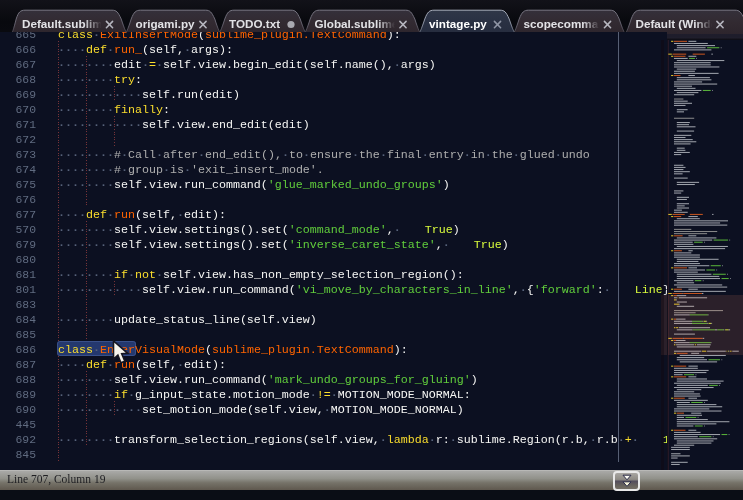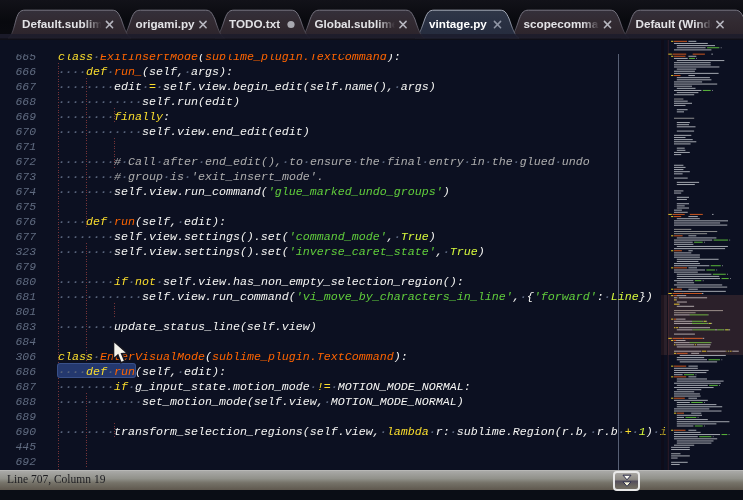--- a/index.html
+++ b/index.html
@@ -1,25 +1,25 @@
 <!DOCTYPE html>
 <html><head><meta charset="utf-8"><style>
 * { margin:0; padding:0; box-sizing:border-box; }
 html,body { width:743px; height:500px; overflow:hidden; background:#0C1021; }
 body { position:relative; font-family:"Liberation Mono", monospace; }
 .tabbar { position:absolute; left:0; top:0; width:743px; height:40px; background:linear-gradient(#121219,#08090e 55%,#0a0b11); }
 .tabstrip { position:absolute; left:0; top:34px; width:743px; height:6px; background:#15151f; }
 .tabsvg { position:absolute; left:0; top:0; }
-.editor { position:absolute; left:0; top:54px; width:667px; height:430px; overflow:hidden; background:#0C1021;font-style:italic; }
+.editor { position:absolute; left:0; top:32px; width:667px; height:430px; overflow:hidden; background:#0C1021; }
 .gut { position:absolute; left:0; top:-4.5px; width:36px; text-align:right; font-size:11.4px; line-height:15px; color:#606b80; }
 .gl { height:15px; }
 .codewrap { position:absolute; left:58px; top:-4.5px; width:609px; overflow:hidden; }
 .cl { height:15px; font-size:11.665px; line-height:15px; color:#F6F6F4; white-space:pre; }
 .k { color:#FBDE2D; } .e { color:#FF6400; } .s { color:#61CE3C; }
-.c { color:#AEAEAE; } .n { color:#D8FA3C; } .w { color:#57627a; font-weight:bold; }
+.c { color:#AEAEAE; } .n { color:#D8FA3C;margin-left:24px; } .w { color:#57627a; font-weight:bold; }
 .ig { position:absolute; width:1px; background:repeating-linear-gradient(to bottom, rgba(138,58,60,0.85) 0 1px, rgba(30,25,40,0.15) 1px 2.6px); }
 .ruler { position:absolute; left:618px; top:0; width:1px; height:430px; background:rgba(150,160,185,0.55); }
 .sel { position:absolute; left:57px; top:308.5px; width:79px; height:15px; background:#24386e; border-radius:3px; box-shadow:inset 0 0 0 1px rgba(120,150,220,0.25); }
 .viewport { position:absolute; left:661px; top:294.5px; width:82px; height:60px; background:rgba(255,150,110,0.13); }
 .mmsep { position:absolute; left:666.5px; top:40px; width:1.5px; height:430px; background:#14111c; }
 .mmsep2 { position:absolute; left:660.5px; top:40px; width:3.5px; height:430px; background:rgba(18,9,16,0.45); }
 .mmguide { position:absolute; left:668px; top:40px; width:1px; height:430px; background:rgba(158,62,62,0.18); }
 .status { position:absolute; left:0; top:470px; width:743px; height:20px; background:linear-gradient(#a9a9a7,#91918a 40%,#767369 62%,#5f584e 100%); border-top:1px solid #b8b8b6; }
 .stext { position:absolute; left:7px; top:473px; font-family:Liberation Serif, serif; font-size:11.5px; color:#1e1e22; }
 .bstrip { position:absolute; left:0; top:490px; width:743px; height:10px; background:#0a0d15; }
@@ -133,60 +133,62 @@
 <div class="gl">668</div>
 <div class="gl">669</div>
 <div class="gl">670</div>
 <div class="gl">671</div>
 <div class="gl">672</div>
 <div class="gl">673</div>
 <div class="gl">674</div>
 <div class="gl">675</div>
 <div class="gl">676</div>
 <div class="gl">677</div>
-<div class="gl">323</div>
+<div class="gl">570</div>
 <div class="gl">679</div>
 <div class="gl">680</div>
 <div class="gl">681</div>
 <div class="gl">801</div>
 <div class="gl">683</div>
 <div class="gl">684</div>
-<div class="gl">306</div>
+<div class="gl">685</div>
 <div class="gl">686</div>
 <div class="gl">687</div>
 <div class="gl">688</div>
 <div class="gl">689</div>
 <div class="gl">690</div>
 <div class="gl">445</div>
 <div class="gl">692</div>
 <div class="gl">845</div>
 </div>
 <div class="codewrap">
 <div class="cl"><span class="k">class</span><span class="w">·</span><span class="e">ExitInsertMode</span>(<span class="e">sublime_plugin.TextCommand</span>):</div>
 <div class="cl"><span class="w">····</span><span class="k">def</span><span class="w">·</span><span class="e">run_</span>(self,<span class="w">·</span>args):</div>
 <div class="cl"><span class="w">········</span>edit<span class="w">·</span><span class="k">=</span><span class="w">·</span>self.view.begin_edit(self.name(),<span class="w">·</span>args)</div>
+<div class="cl"><span class="w">········</span><span class="k">try</span>:</div>
 <div class="cl"><span class="w">············</span>self.run(edit)</div>
 <div class="cl"><span class="w">········</span><span class="k">finally</span>:</div>
 <div class="cl"><span class="w">············</span>self.view.end_edit(edit)</div>
 <div class="cl"></div>
 <div class="cl"><span class="w">········</span><span class="c">#</span><span class="w">·</span><span class="c">Call</span><span class="w">·</span><span class="c">after</span><span class="w">·</span><span class="c">end_edit(),</span><span class="w">·</span><span class="c">to</span><span class="w">·</span><span class="c">ensure</span><span class="w">·</span><span class="c">the</span><span class="w">·</span><span class="c">final</span><span class="w">·</span><span class="c">entry</span><span class="w">·</span><span class="c">in</span><span class="w">·</span><span class="c">the</span><span class="w">·</span><span class="c">glued</span><span class="w">·</span><span class="c">undo</span></div>
 <div class="cl"><span class="w">········</span><span class="c">#</span><span class="w">·</span><span class="c">group</span><span class="w">·</span><span class="c">is</span><span class="w">·</span><span class="c">'exit_insert_mode'.</span></div>
 <div class="cl"><span class="w">········</span>self.view.run_command(<span class="s">'glue_marked_undo_groups'</span>)</div>
 <div class="cl"></div>
 <div class="cl"><span class="w">····</span><span class="k">def</span><span class="w">·</span><span class="e">run</span>(self,<span class="w">·</span>edit):</div>
 <div class="cl"><span class="w">········</span>self.view.settings().set(<span class="s">'command_mode'</span>,<span class="w">·</span><span class="n">True</span>)</div>
 <div class="cl"><span class="w">········</span>self.view.settings().set(<span class="s">'inverse_caret_state'</span>,<span class="w">·</span><span class="n">True</span>)</div>
 <div class="cl"></div>
 <div class="cl"><span class="w">········</span><span class="k">if</span><span class="w">·</span><span class="k">not</span><span class="w">·</span>self.view.has_non_empty_selection_region():</div>
 <div class="cl"><span class="w">············</span>self.view.run_command(<span class="s">'vi_move_by_characters_in_line'</span>,<span class="w">·</span>{<span class="s">'forward'</span>:<span class="w">·</span><span class="n">Line</span>})</div>
 <div class="cl"></div>
 <div class="cl"><span class="w">········</span>update_status_line(self.view)</div>
 <div class="cl"></div>
 <div class="cl"><span class="k">class</span><span class="w">·</span><span class="e">EnterVisualMode</span>(<span class="e">sublime_plugin.TextCommand</span>):</div>
 <div class="cl"><span class="w">····</span><span class="k">def</span><span class="w">·</span><span class="e">run</span>(self,<span class="w">·</span>edit):</div>
+<div class="cl"><span class="w">········</span>self.view.run_command(<span class="s">'mark_undo_groups_for_gluing'</span>)</div>
 <div class="cl"><span class="w">········</span><span class="k">if</span><span class="w">·</span>g_input_state.motion_mode<span class="w">·</span><span class="k">!=</span><span class="w">·</span>MOTION_MODE_NORMAL:</div>
 <div class="cl"><span class="w">············</span>set_motion_mode(self.view,<span class="w">·</span>MOTION_MODE_NORMAL)</div>
 <div class="cl"></div>
 <div class="cl"><span class="w">········</span>transform_selection_regions(self.view,<span class="w">·</span><span class="k">lambda</span><span class="w">·</span>r:<span class="w">·</span>sublime.Region(r.b,<span class="w">·</span>r.b<span class="w">·</span><span class="k">+</span><span class="w">·</span><span class="n">1</span>)<span class="w">·</span><span class="k">if</span>r.empty()</div>
 <div class="cl"></div>
 </div>
 </div>
 <svg style="position:absolute;left:660px;top:40px" width="83" height="430" viewBox="660 40 83 430">
 <rect x="671.1" y="40.80" width="2.2" height="1.05" fill="#e8ce2a" fill-opacity="0.92"></rect>
 <rect x="674.0" y="40.80" width="13.0" height="1.05" fill="#d2581e" fill-opacity="0.92"></rect>

